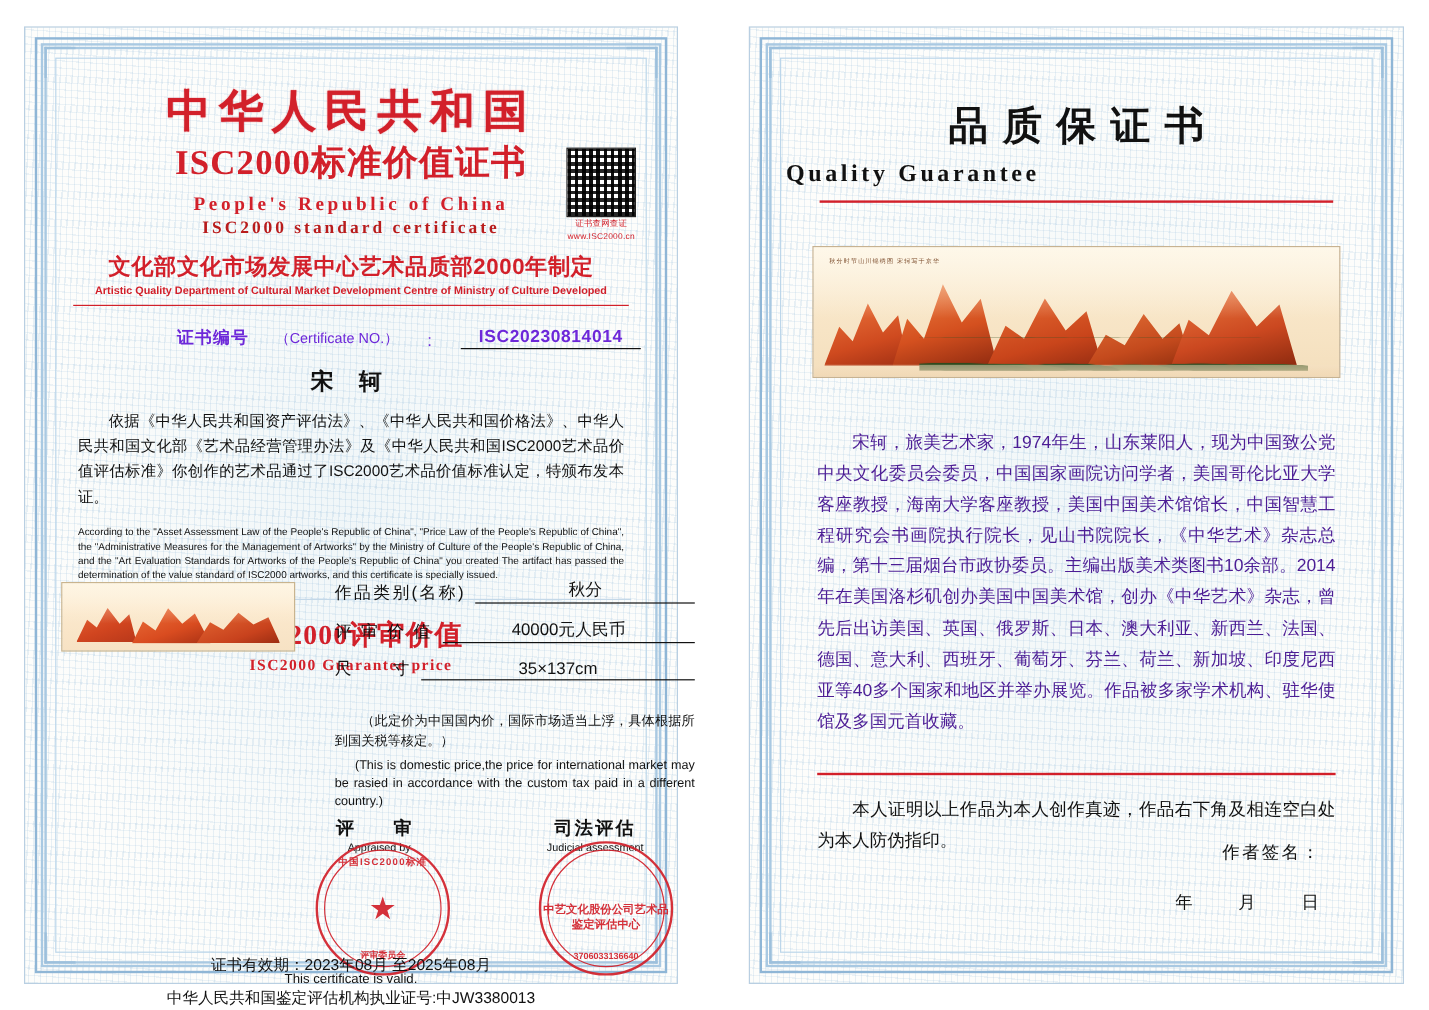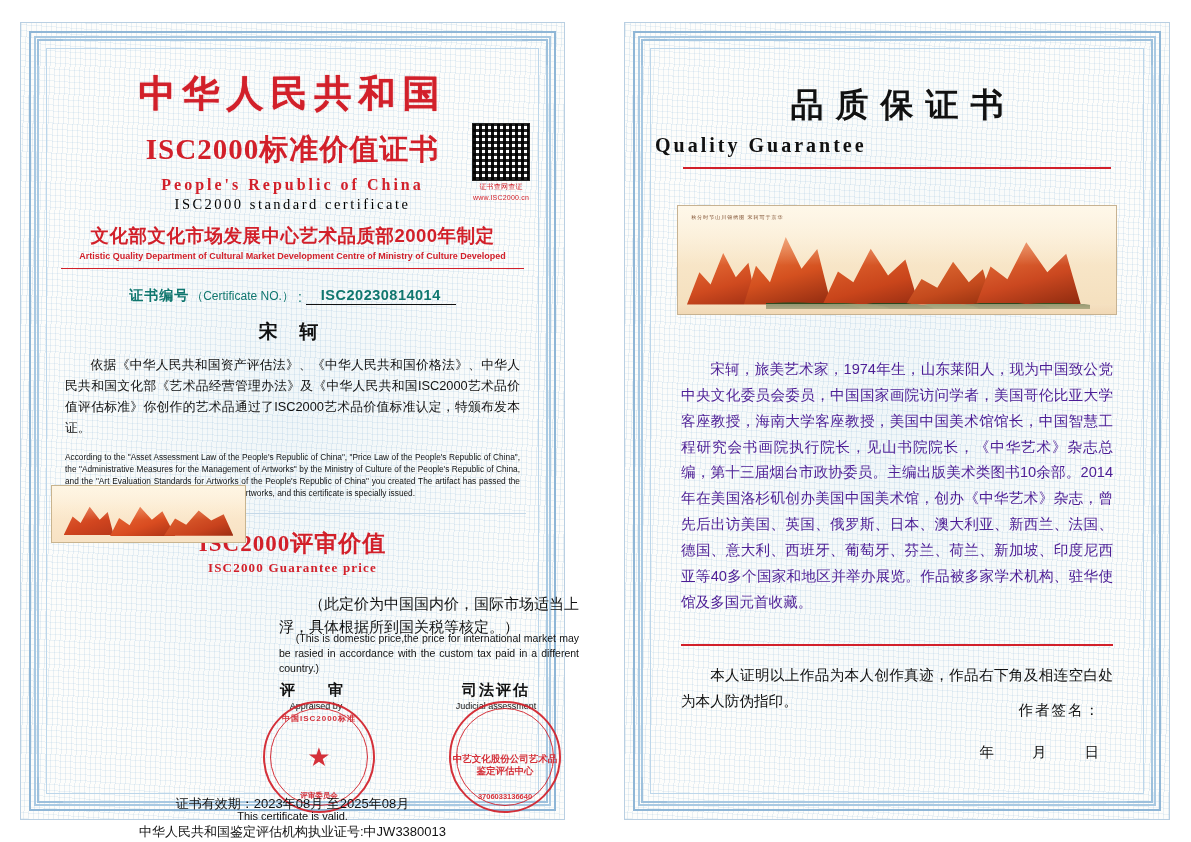--- a/index.html
+++ b/index.html
@@ -70,37 +70,37 @@
     line-height: 1.05;
     text-shadow: 0 0 1px #d2202a;
   }
   .l-title2 {
     text-align: center;
     font-family: "Liberation Serif", serif;
     font-weight: bold;
     font-size: 29px;
     letter-spacing: 1px;
     color: #d2202a;
-    margin-top: 16px;
+    margin-top: 2px;
   }
   .l-title3 {
     text-align: center;
     font-size: 16px;
     font-weight: bold;
     letter-spacing: 3px;
     color: #d2202a;
     margin-top: 6px;
     font-family: "Liberation Serif", serif;
   }
   .l-title4 {
     text-align: center;
     font-size: 14.5px;
-    font-weight: normal;
+    font-weight: bold;
     letter-spacing: 2.5px;
-    color: #000000;
+    color: #b91c1c;
     margin-top: 2px;
     font-family: "Liberation Serif", serif;
   }
   .l-title5 {
     text-align: center;
     font-size: 18.5px;
     font-weight: bold;
     letter-spacing: 0.5px;
     color: #d2202a;
     margin-top: 10px;
@@ -130,22 +130,22 @@
       repeating-linear-gradient(0deg, rgba(0,0,0,0.85) 0 3px, rgba(255,255,255,0.9) 3px 6px);
     background-blend-mode: multiply;
     border: 1px solid #222;
   }
   .qr-cap {
     font-size: 7px; color: #d2202a; margin-top: 2px; line-height: 1.25;
     letter-spacing: 0.2px;
   }
 
   .cert-no-row {
-    display: flex; align-items: flex-end; justify-content: center;
-    margin-top: 18px; font-size: 14px; color: #0f766e;
+    display: flex; align-items: flex-end; justify-content: flex-end;
+    margin-top: 18px; font-size: 14px; color: #6d28d9; gap: 20px;
   }
   .cert-no-label { font-weight: bold; letter-spacing: 1px; }
   .cert-no-en { font-size: 12px; margin-left: 2px; }
   .cert-no-colon { margin: 0 4px; }
   .cert-no-value {
     font-weight: bold; font-size: 14.5px; letter-spacing: 0.5px;
     border-bottom: 1.2px solid #111; padding: 0 10px 1px 10px;
     min-width: 150px; text-align: center;
   }
 
@@ -216,21 +216,21 @@
   }
   .f-label { letter-spacing: 2px; white-space: nowrap; }
   .f-val {
     flex: 1; border-bottom: 1.1px solid #111;
     margin-left: 8px; padding-bottom: 1px;
     text-align: center; font-size: 14px;
   }
 
   .note-cn {
     position: absolute; left: 228px; top: 540px; width: 300px;
-    font-size: 15px; line-height: 1.5; color: #111; text-indent: 2em;
+    font-size: 11px; line-height: 1.5; color: #111; text-indent: 2em;
     text-align: justify;
   }
   .note-en {
     position: absolute; left: 228px; top: 578px; width: 300px;
     font-size: 10.5px; line-height: 1.42; color: #111; text-indent: 1.6em;
     text-align: justify;
   }
 
   .seal-head {
     position: absolute; top: 628px; width: 100%;
@@ -445,20 +445,34 @@
       <div class="eval-title">ISC2000评审价值</div>
       <div class="eval-title-en">ISC2000 Guarantee price</div>
 
       <div class="thumb">
         <div class="m1"></div>
         <div class="m2"></div>
         <div class="m3"></div>
         <div class="sky"></div>
       </div>
 
+      <div class="fields">
+        <div class="f-row">
+          <span class="f-label">作品类别(名称)</span>
+          <span class="f-val">秋分</span>
+        </div>
+        <div class="f-row">
+          <span class="f-label">评 审 价 值</span>
+          <span class="f-val">40000元人民币</span>
+        </div>
+        <div class="f-row">
+          <span class="f-label">尺　　寸</span>
+          <span class="f-val">35×137cm</span>
+        </div>
+      </div>
 
       <div class="note-cn">（此定价为中国国内价，国际市场适当上浮，具体根据所到国关税等核定。）</div>
       <div class="note-en">(This is domestic price,the price for international market may be rasied in accordance with the custom tax paid in a different country.)</div>
 
       <div class="seal-head">
         <div class="seal-h-left">
           <div class="sh-cn">评　审</div>
           <div class="sh-en">Appraised by</div>
         </div>
         <div class="seal-h-right">

